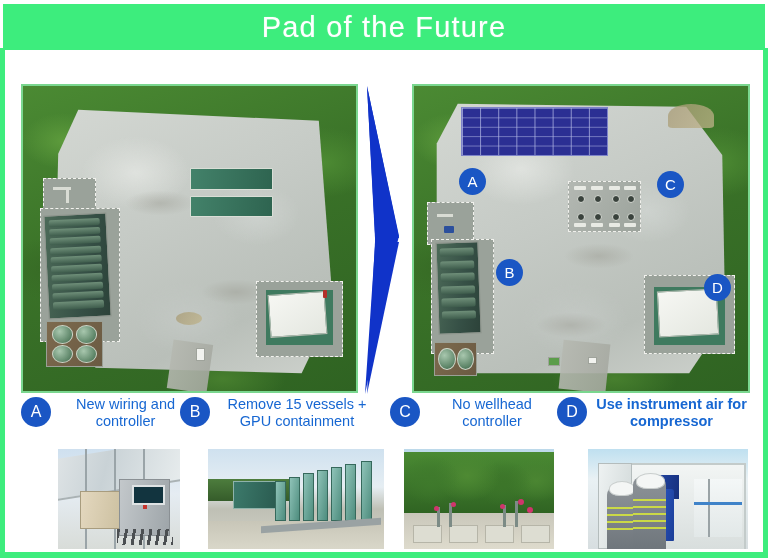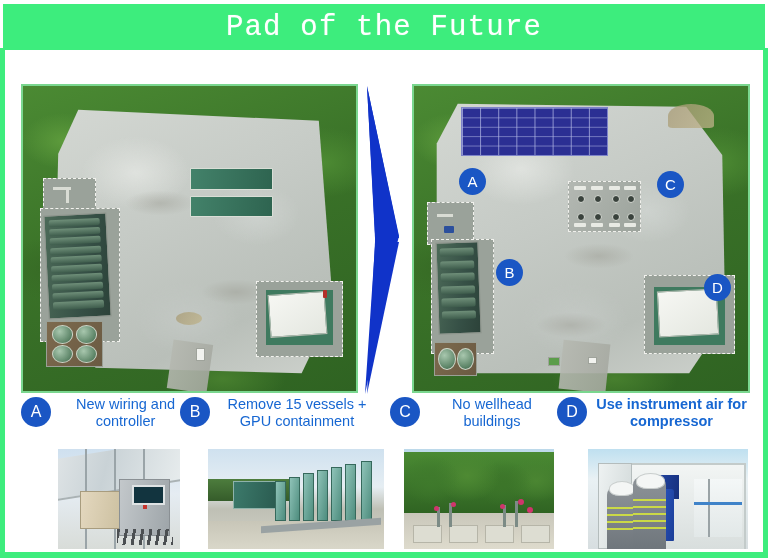--- a/index.html
+++ b/index.html
@@ -27,21 +27,21 @@
   .titlebar{
     position:absolute;left:3px;top:4px;width:762px;height:46px;
     background:#3ded7d;
     display:flex;align-items:center;justify-content:center;
   }
   .title{
     color:#ffffff;
     font-size:29px;
     font-weight:400;
     letter-spacing:1.2px;
-    font-family:Liberation Mono, monospace;
+    font-family:Liberation Sans, sans-serif;
     text-shadow:0 0 1px rgba(255,255,255,.5);
   }
 
   
   .photo{
     position:absolute;
     border:2px solid #7ad78f;
     box-sizing:border-box;
     overflow:hidden;
   }
@@ -482,21 +482,21 @@
     <div class="cap" id="cap-b">
       <div class="badge">
           <span>B</span>
         </div>
       <div class="captext">Remove 15 vessels + GPU containment</div>
     </div>
     <div class="cap" id="cap-c">
       <div class="badge">
           <span>C</span>
         </div>
-      <div class="captext">No wellhead buildings</div>
+      <div class="captext">No wellhead controller</div>
     </div>
     <div class="cap" id="cap-d">
       <div class="badge">
           <span>D</span>
         </div>
       <div class="captext">Use instrument air for compressor</div>
     </div>
   </div>
 
   <div class="thumb" id="thumb-a">

